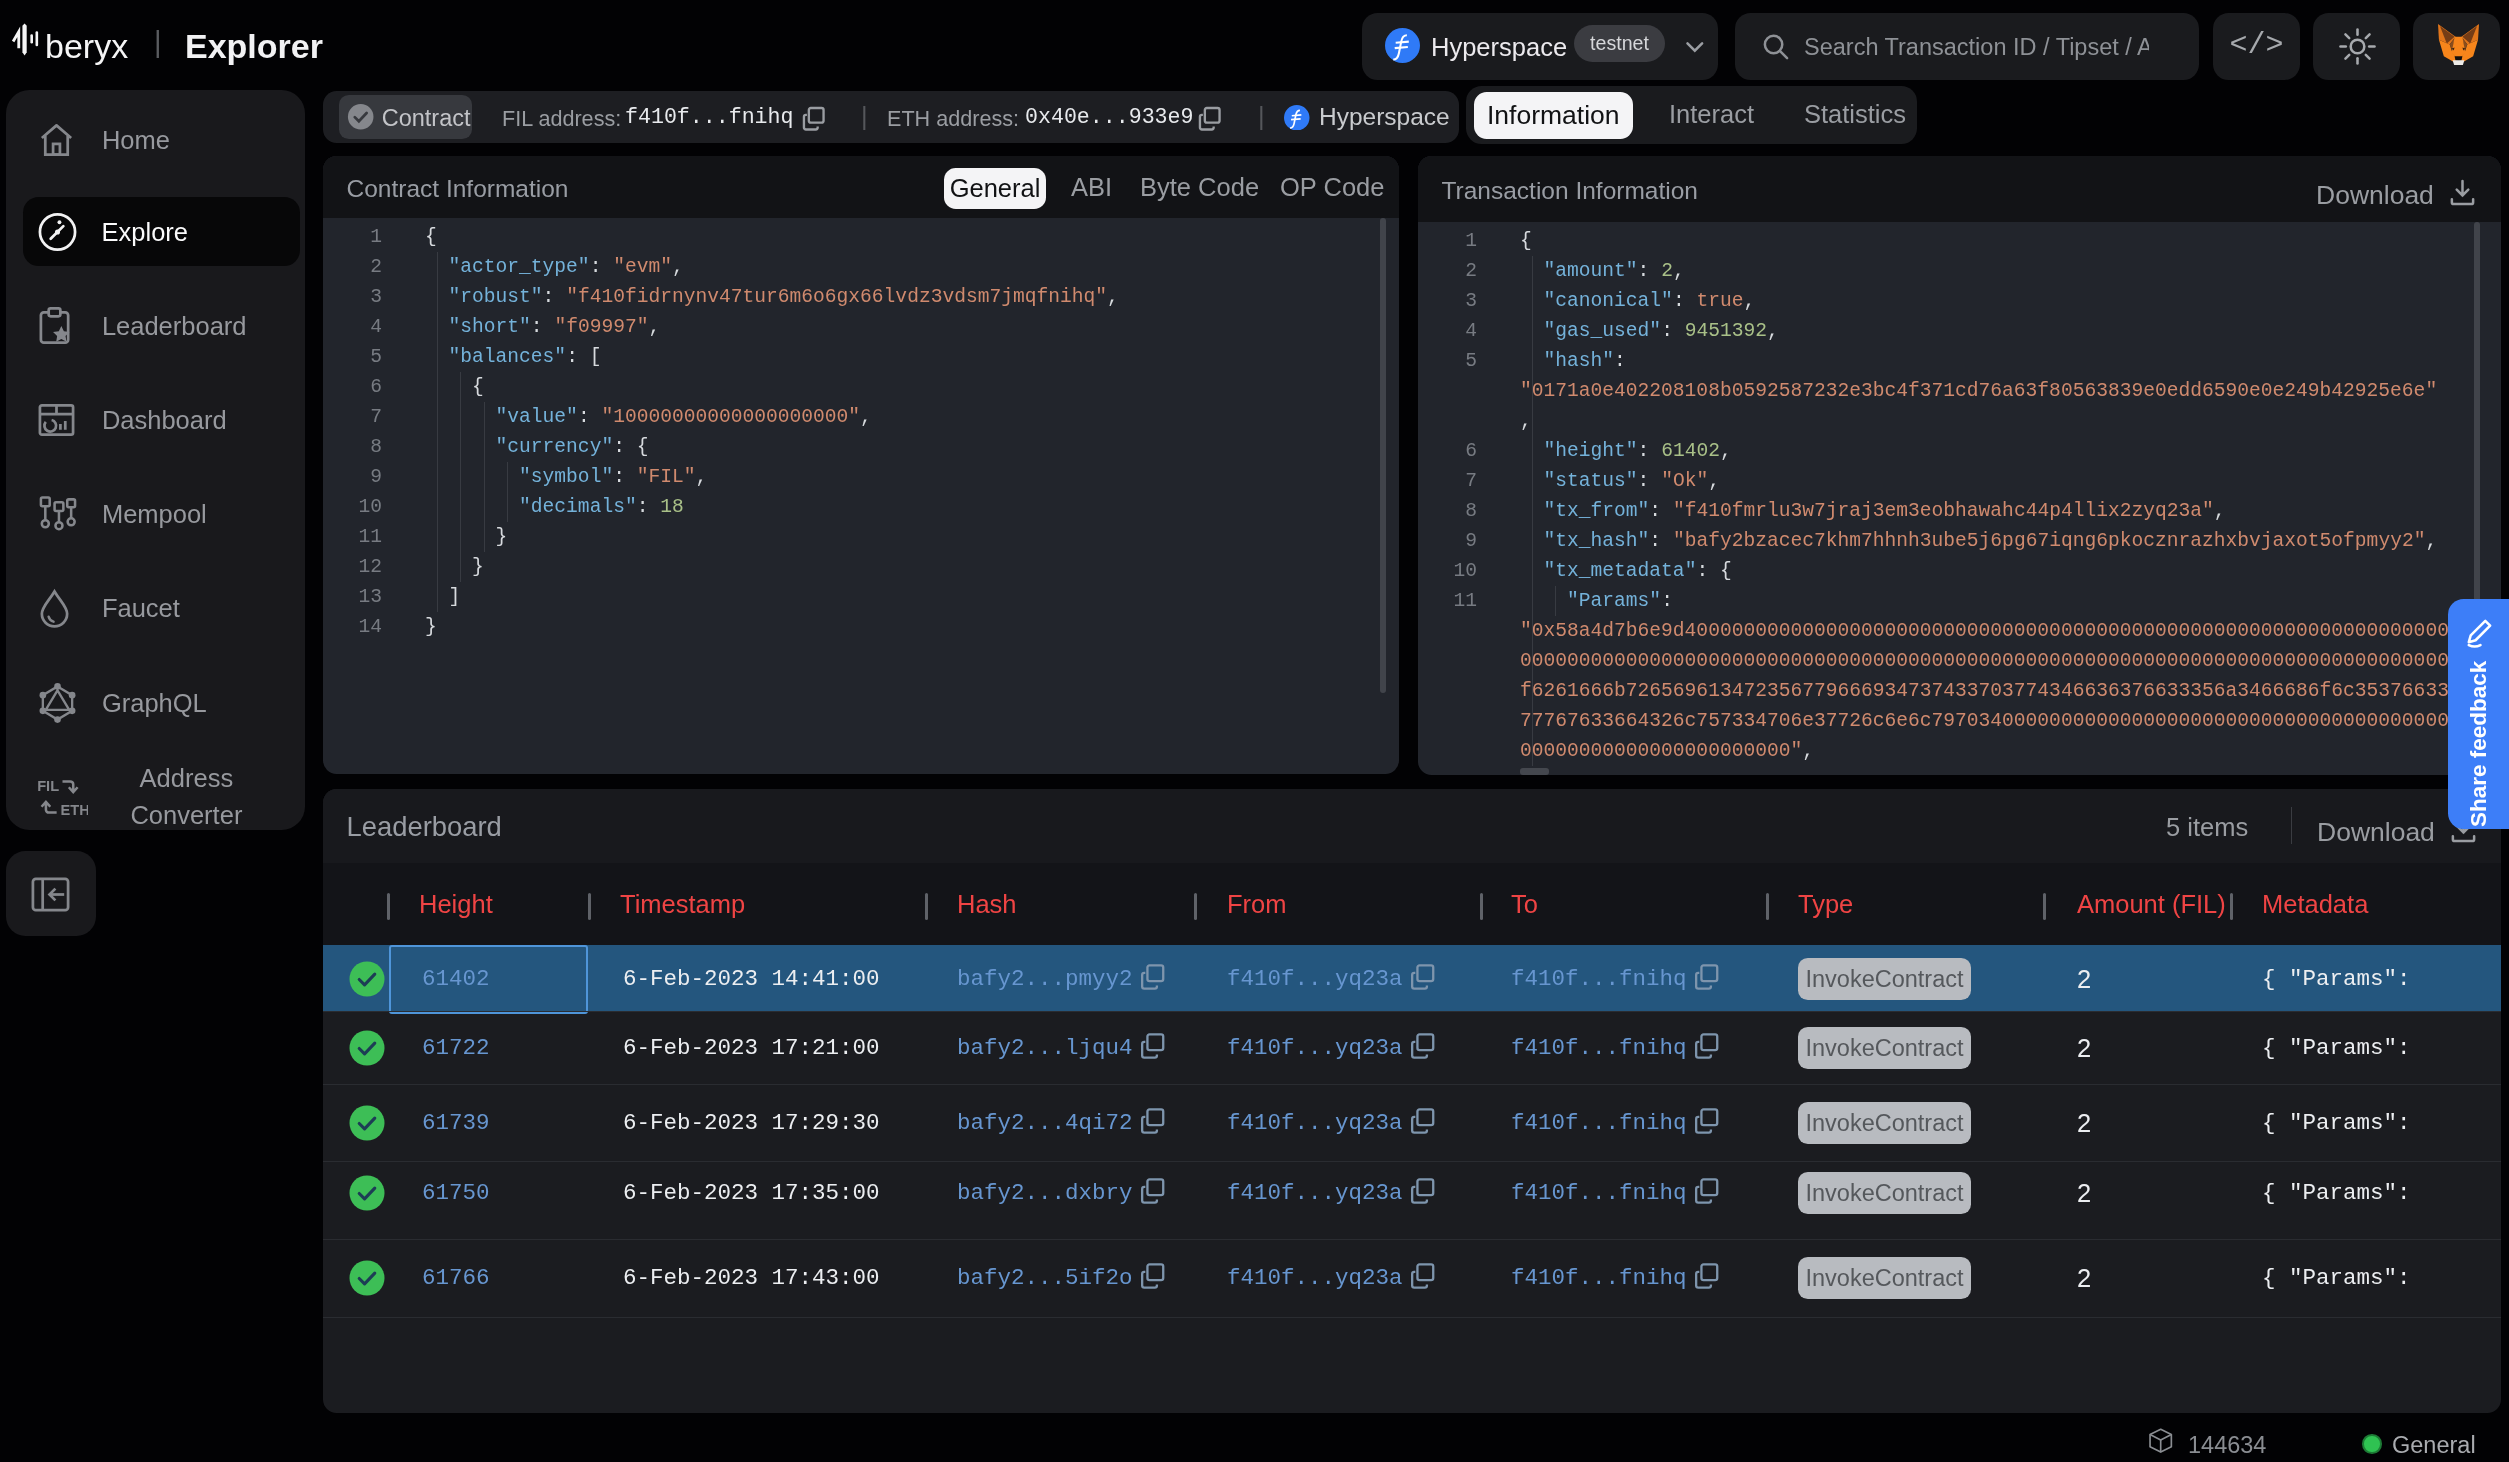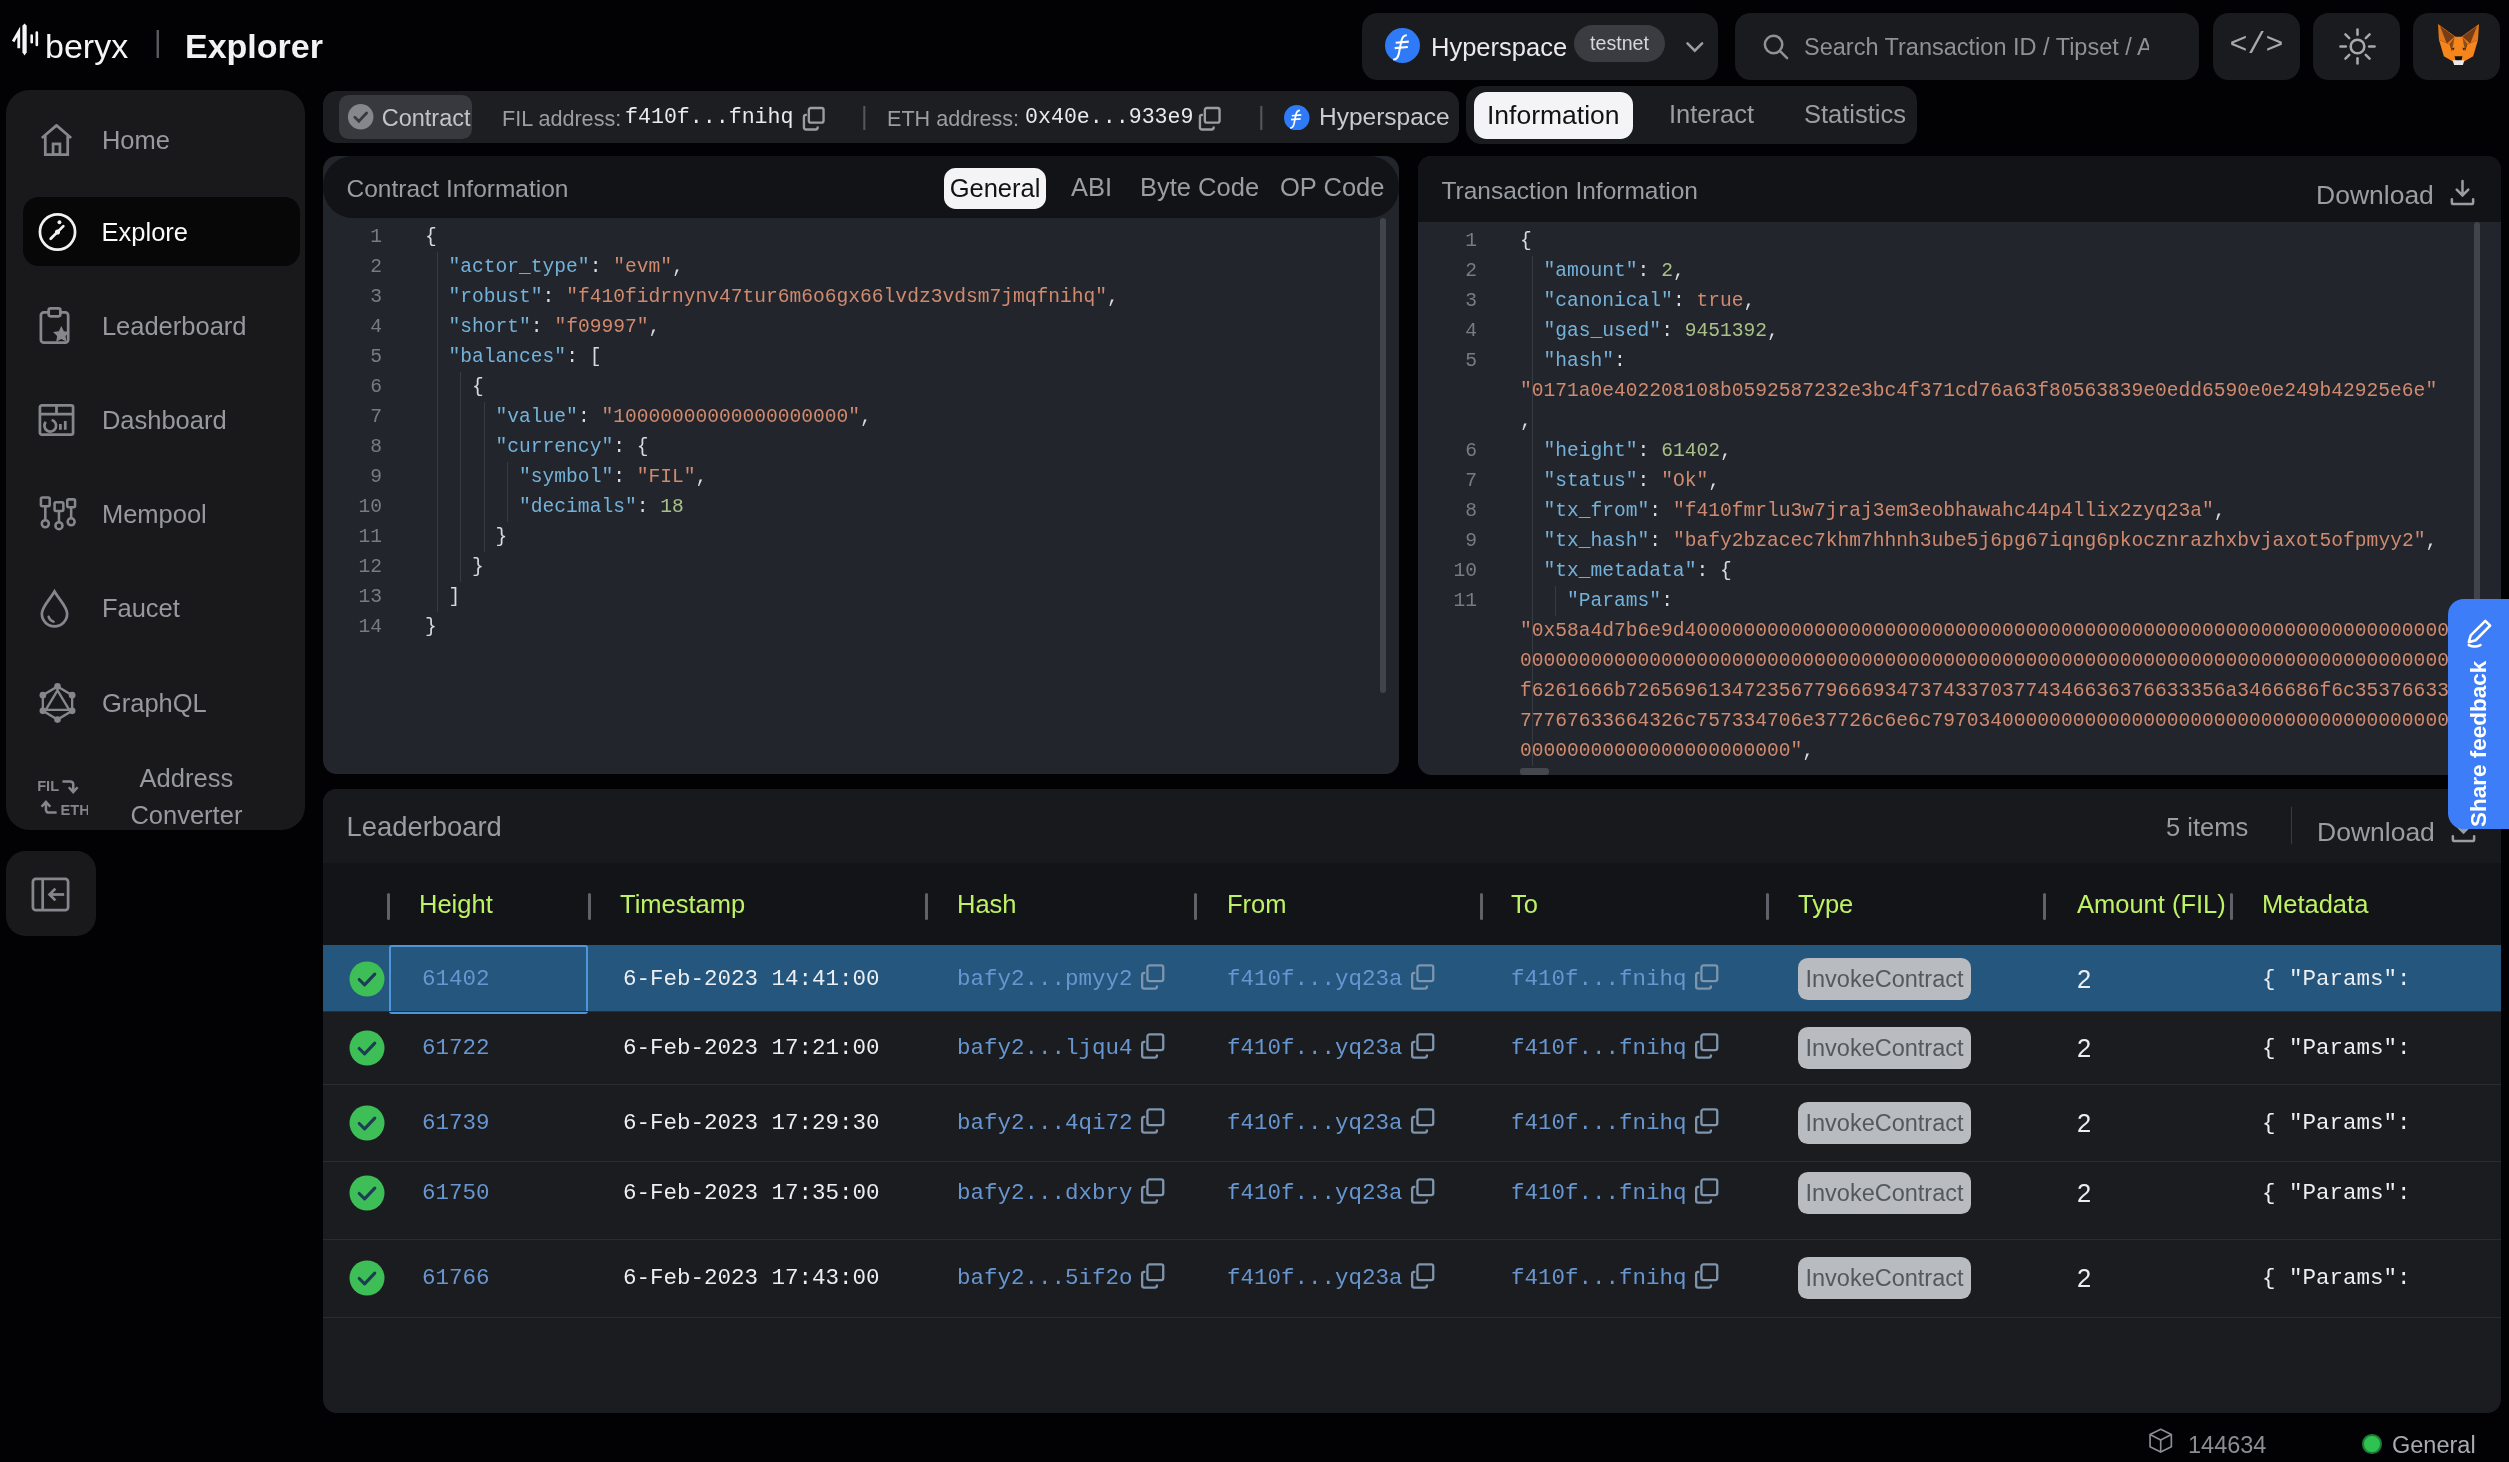--- a/index.html
+++ b/index.html
@@ -53,21 +53,21 @@
   
   #tabsbox { left:1466px; top:86px; width:451px; height:58px; background:#1a1b1e; border-radius:15.7px; }
   #tab-info { position:absolute; left:7.8px; top:5.9px; width:159px; height:47px; background:#f4f4f6; border-radius:12.7px; color:#111214; font-size:26.5px; font-weight:500; text-align:center; line-height:47px; }
   .tabtx { position:absolute; top:13.7px; font-size:25.5px; color:#9a9da2; }
 
   
   .panel { position:absolute; background:#22252c; border-radius:13.7px; overflow:hidden; }
   .phead { position:absolute; left:0; top:0; width:100%; background:#121316; }
   .ptitle { position:absolute; left:23.5px; font-size:24.5px; color:#999da4; }
   #lpanel { left:323px; top:156px; width:1076px; height:618px; }
-  #lpanel .phead { height:62px;border-radius:30px; }
+  #lpanel .phead { height:62px; }
   #lpanel .ptitle { top:18.6px; }
   #rpanel { left:1418px; top:156px; width:1083px; height:619px; }
   #rpanel .phead { height:66px; }
   #rpanel .ptitle { top:20.6px; }
   #gen-pill { position:absolute; left:621px; top:11.8px; width:102px; height:41px; background:#f4f4f6; border-radius:11.8px; color:#111214; font-size:25.5px; font-weight:500; text-align:center; line-height:41px; }
   .ltab { position:absolute; top:16.7px; font-size:25.5px; color:#9a9da2; }
   #dl1 { position:absolute; left:898px; top:18.6px; font-size:26.5px; color:#9a9da2; }
   #dl1 svg, #dl2 svg { position:relative; top:3.9px; margin-left:13.7px; }
 
   
@@ -81,21 +81,21 @@
 
   
   #tpanel { left:323px; top:789px; width:2178px; height:624px; background:#1b1c20; border-radius:13.7px; overflow:hidden; }
   #thead { position:absolute; left:0; top:0; width:100%; height:74px; background:#18191d; }
   #ttitle { position:absolute; left:23.5px; top:21.6px; font-size:27.4px; color:#999da4; }
   #titems { position:absolute; left:1843px; top:23.5px; font-size:25.5px; color:#9a9da2; }
   #tsep { position:absolute; left:1968px; top:17.6px; height:37px; width:1px; background:#3a3c41; }
   #dl2 { position:absolute; left:1994px; top:22.5px; font-size:26.5px; color:#9a9da2; }
   #tcolhead { position:absolute; left:0; top:74px; width:100%; height:86px; background:#131418; }
   .colsep { position:absolute; top:30px; width:2.9px; height:27.4px; background:#5f6268; border-radius:2px; }
-  .collb { position:absolute; top:27.4px; font-size:25.5px; color:#bef264; }
+  .collb { position:absolute; top:27.4px; font-size:25.5px; color:#ef4444; }
   .trow { position:absolute; left:0; width:100%; height:77px; }
   .trow.sel { background:#24567e; }
   .rowsep { position:absolute; left:0; width:100%; height:1px; background:#2a2c31; }
   .gcheck { position:absolute; left:25.5px; top:50%; transform:translateY(-50%); }
   .hnum { position:absolute; left:422px; top:50%; transform:translateY(-50%); font-family:"Liberation Mono",monospace; font-size:22.5px; color:#6796d0; }
   .tstamp { position:absolute; left:623px; top:50%; transform:translateY(-50%); font-family:"Liberation Mono",monospace; font-size:22.5px; color:#eceef1; }
   .lnk { position:absolute; top:50%; transform:translateY(-50%); font-family:"Liberation Mono",monospace; font-size:22.5px; color:#6796d0; }
   .rcpy { position:absolute; top:50%; transform:translateY(-50%); }
   .invk { position:absolute; left:1475px; top:50%; transform:translateY(-50%); width:173px; height:42px; background:#b8bbc0; border-radius:9.8px; color:#55585c; font-size:23.5px; line-height:42px; text-align:center; }
   .amt { position:absolute; left:1754px; top:50%; transform:translateY(-50%); font-size:25.5px; color:#eceef1; }

